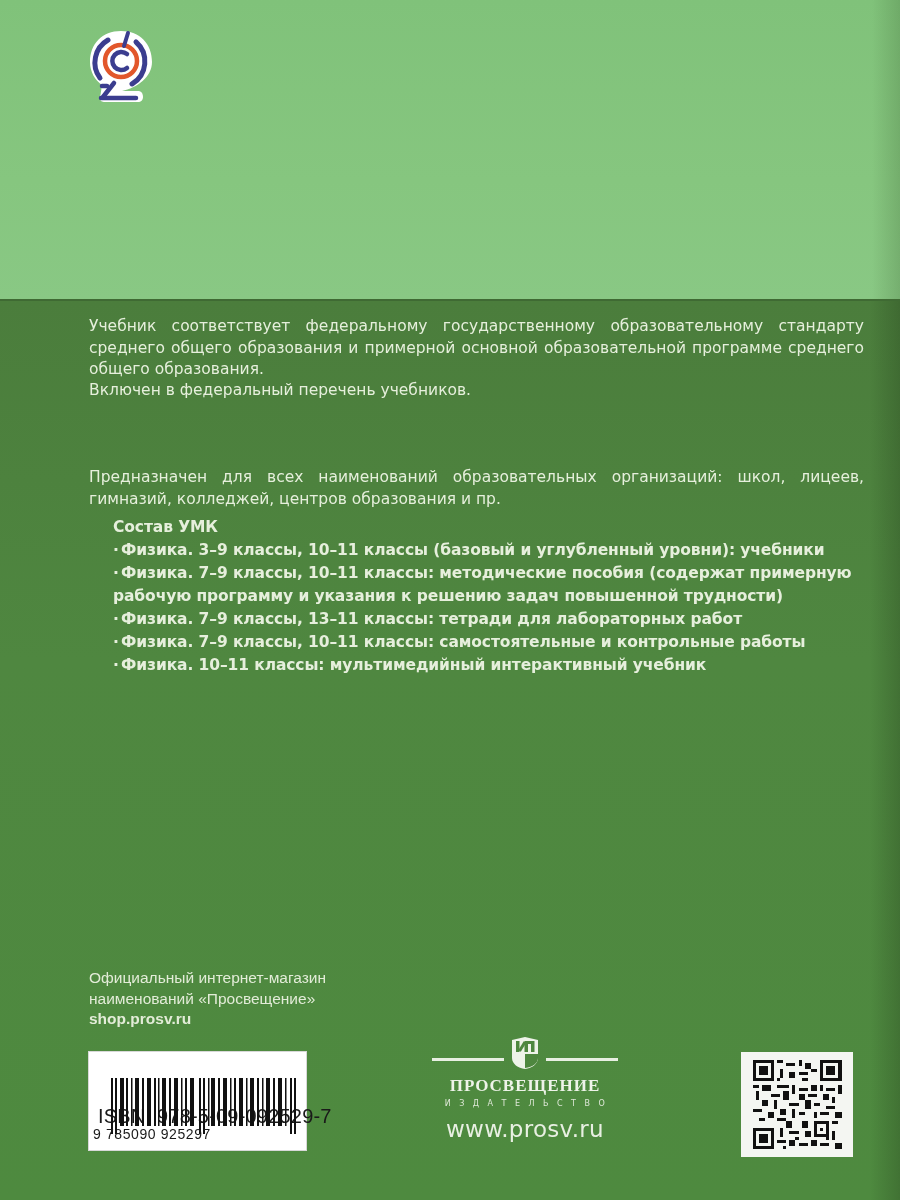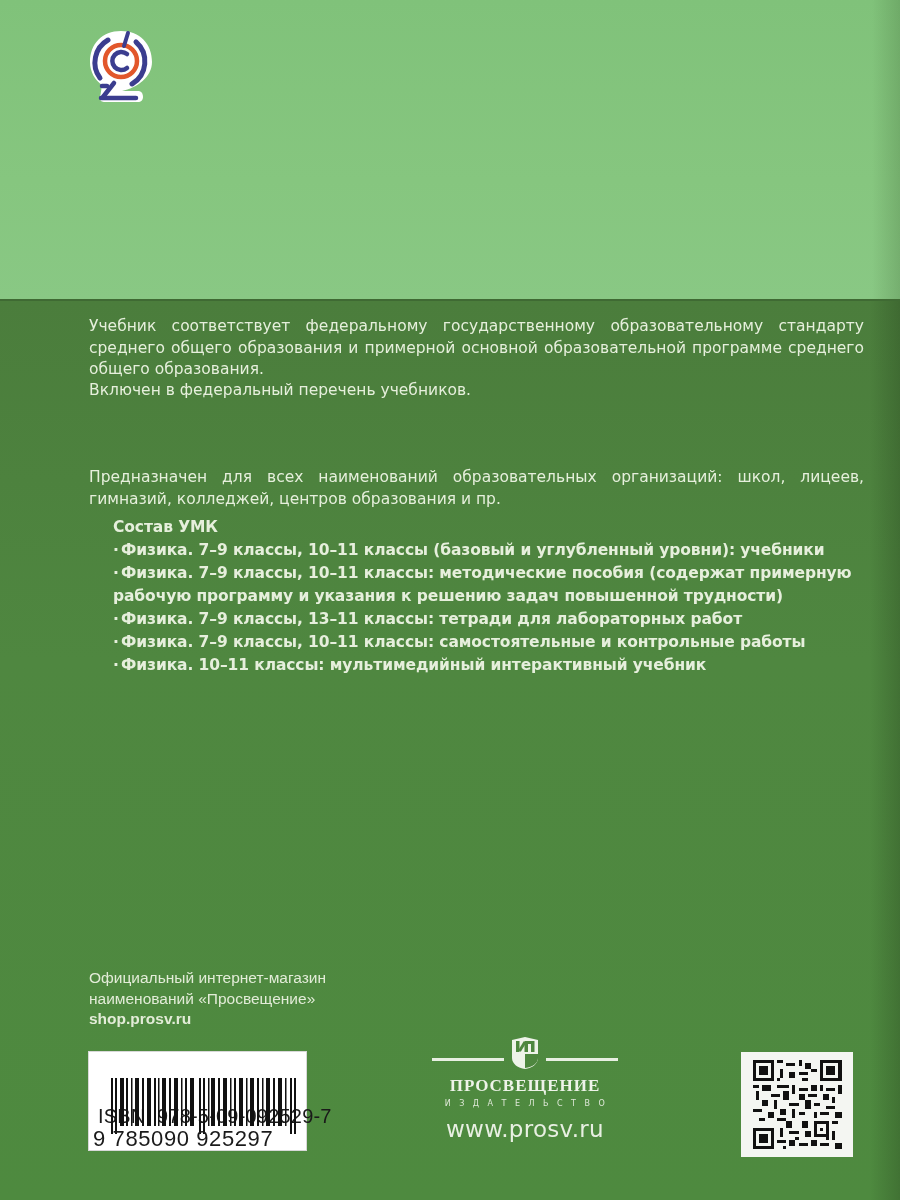--- a/index.html
+++ b/index.html
@@ -48,21 +48,21 @@
     position: absolute; left: 88px; top: 1051px; width: 219px; height: 100px;
     background: #ffffff; border: 1px solid #d8d8d8;
   }
   .isbn-label {
     position: absolute; left: 9px; top: 6px; font-family: "Liberation Sans", sans-serif;
     font-size: 20px; color: #1a1a1a; letter-spacing: 0.2px; white-space: pre; margin-top: 47px;
   }
   .barcode { position: absolute; left: 22px; top: 26px; width: 185px; height: 56px; }
   .barcode-digits {
     position: absolute; left: 4px; top: 74px; font-family: "Liberation Sans", sans-serif;
-    font-size: 22px; color: #1a1a1a; letter-spacing: 0.6px; white-space: pre;
+    font-size: 14px; color: #1a1a1a; letter-spacing: 0.6px; white-space: pre;
   }
 
   .publisher { position: absolute; left: 410px; top: 1036px; width: 230px; height: 120px; }
   .pub-emblem { position: absolute; left: 100px; top: 0; width: 30px; height: 34px; }
   .pub-rule { position: absolute; top: 22px; height: 3px; background: #e8efe2; }
   .pub-rule.left { left: 22px; width: 72px; }
   .pub-rule.right { left: 136px; width: 72px; }
   .pub-name {
     position: absolute; left: 0; top: 40px; width: 230px; text-align: center;
     font-family: Liberation Serif, serif; font-weight: bold; font-size: 17px; letter-spacing: 1px; color: #eef3e9;
@@ -96,21 +96,21 @@
   <path d="M16 58 L21 58 M15 70 L50 70" stroke="#3b3d8f" stroke-width="4.5" stroke-linecap="round"></path>
   <path d="M28 55 L17 69" stroke="#3b3d8f" stroke-width="4.5" stroke-linecap="round"></path>
 </svg>
 
 <p class="para" id="p1">Учебник соответствует федеральному государственному образовательному стандарту среднего общего образования и примерной основной образовательной программе среднего общего образования.</p>
 <p class="para" id="p2">Включен в федеральный перечень учебников.</p>
 <p class="para" id="p3">Предназначен для всех наименований образовательных организаций: школ, лицеев, гимназий, колледжей, центров образования и пр.</p>
 
 <div class="umk">
   <span class="umk-title">Состав УМК</span>
-  <span class="umk-item"><span class="bullet">·</span><span>Физика. 7–9 классы, 10–11 классы (базовый и углубленный уровни): учебники</span></span>
+  <span class="umk-item"><span class="bullet">·</span><span>Физика. 3–9 классы, 10–11 классы (базовый и углубленный уровни): учебники</span></span>
   <span class="umk-item"><span class="bullet">·</span><span>Физика. 7–9 классы, 10–11 классы: методические пособия (содержат примерную</span></span>
   <span class="umk-item">рабочую программу и указания к решению задач повышенной трудности)</span>
   <span class="umk-item"><span class="bullet">·</span><span>Физика. 7–9 классы, 13–11 классы: тетради для лабораторных работ</span></span>
   <span class="umk-item"><span class="bullet">·</span><span>Физика. 7–9 классы, 10–11 классы: самостоятельные и контрольные работы</span></span>
   <span class="umk-item"><span class="bullet">·</span><span>Физика. 10–11 классы: мультимедийный интерактивный учебник</span></span>
 </div>
 
 <div class="shop">
   <div>Официальный интернет-магазин</div>
   <div>наименований «Просвещение»</div>

